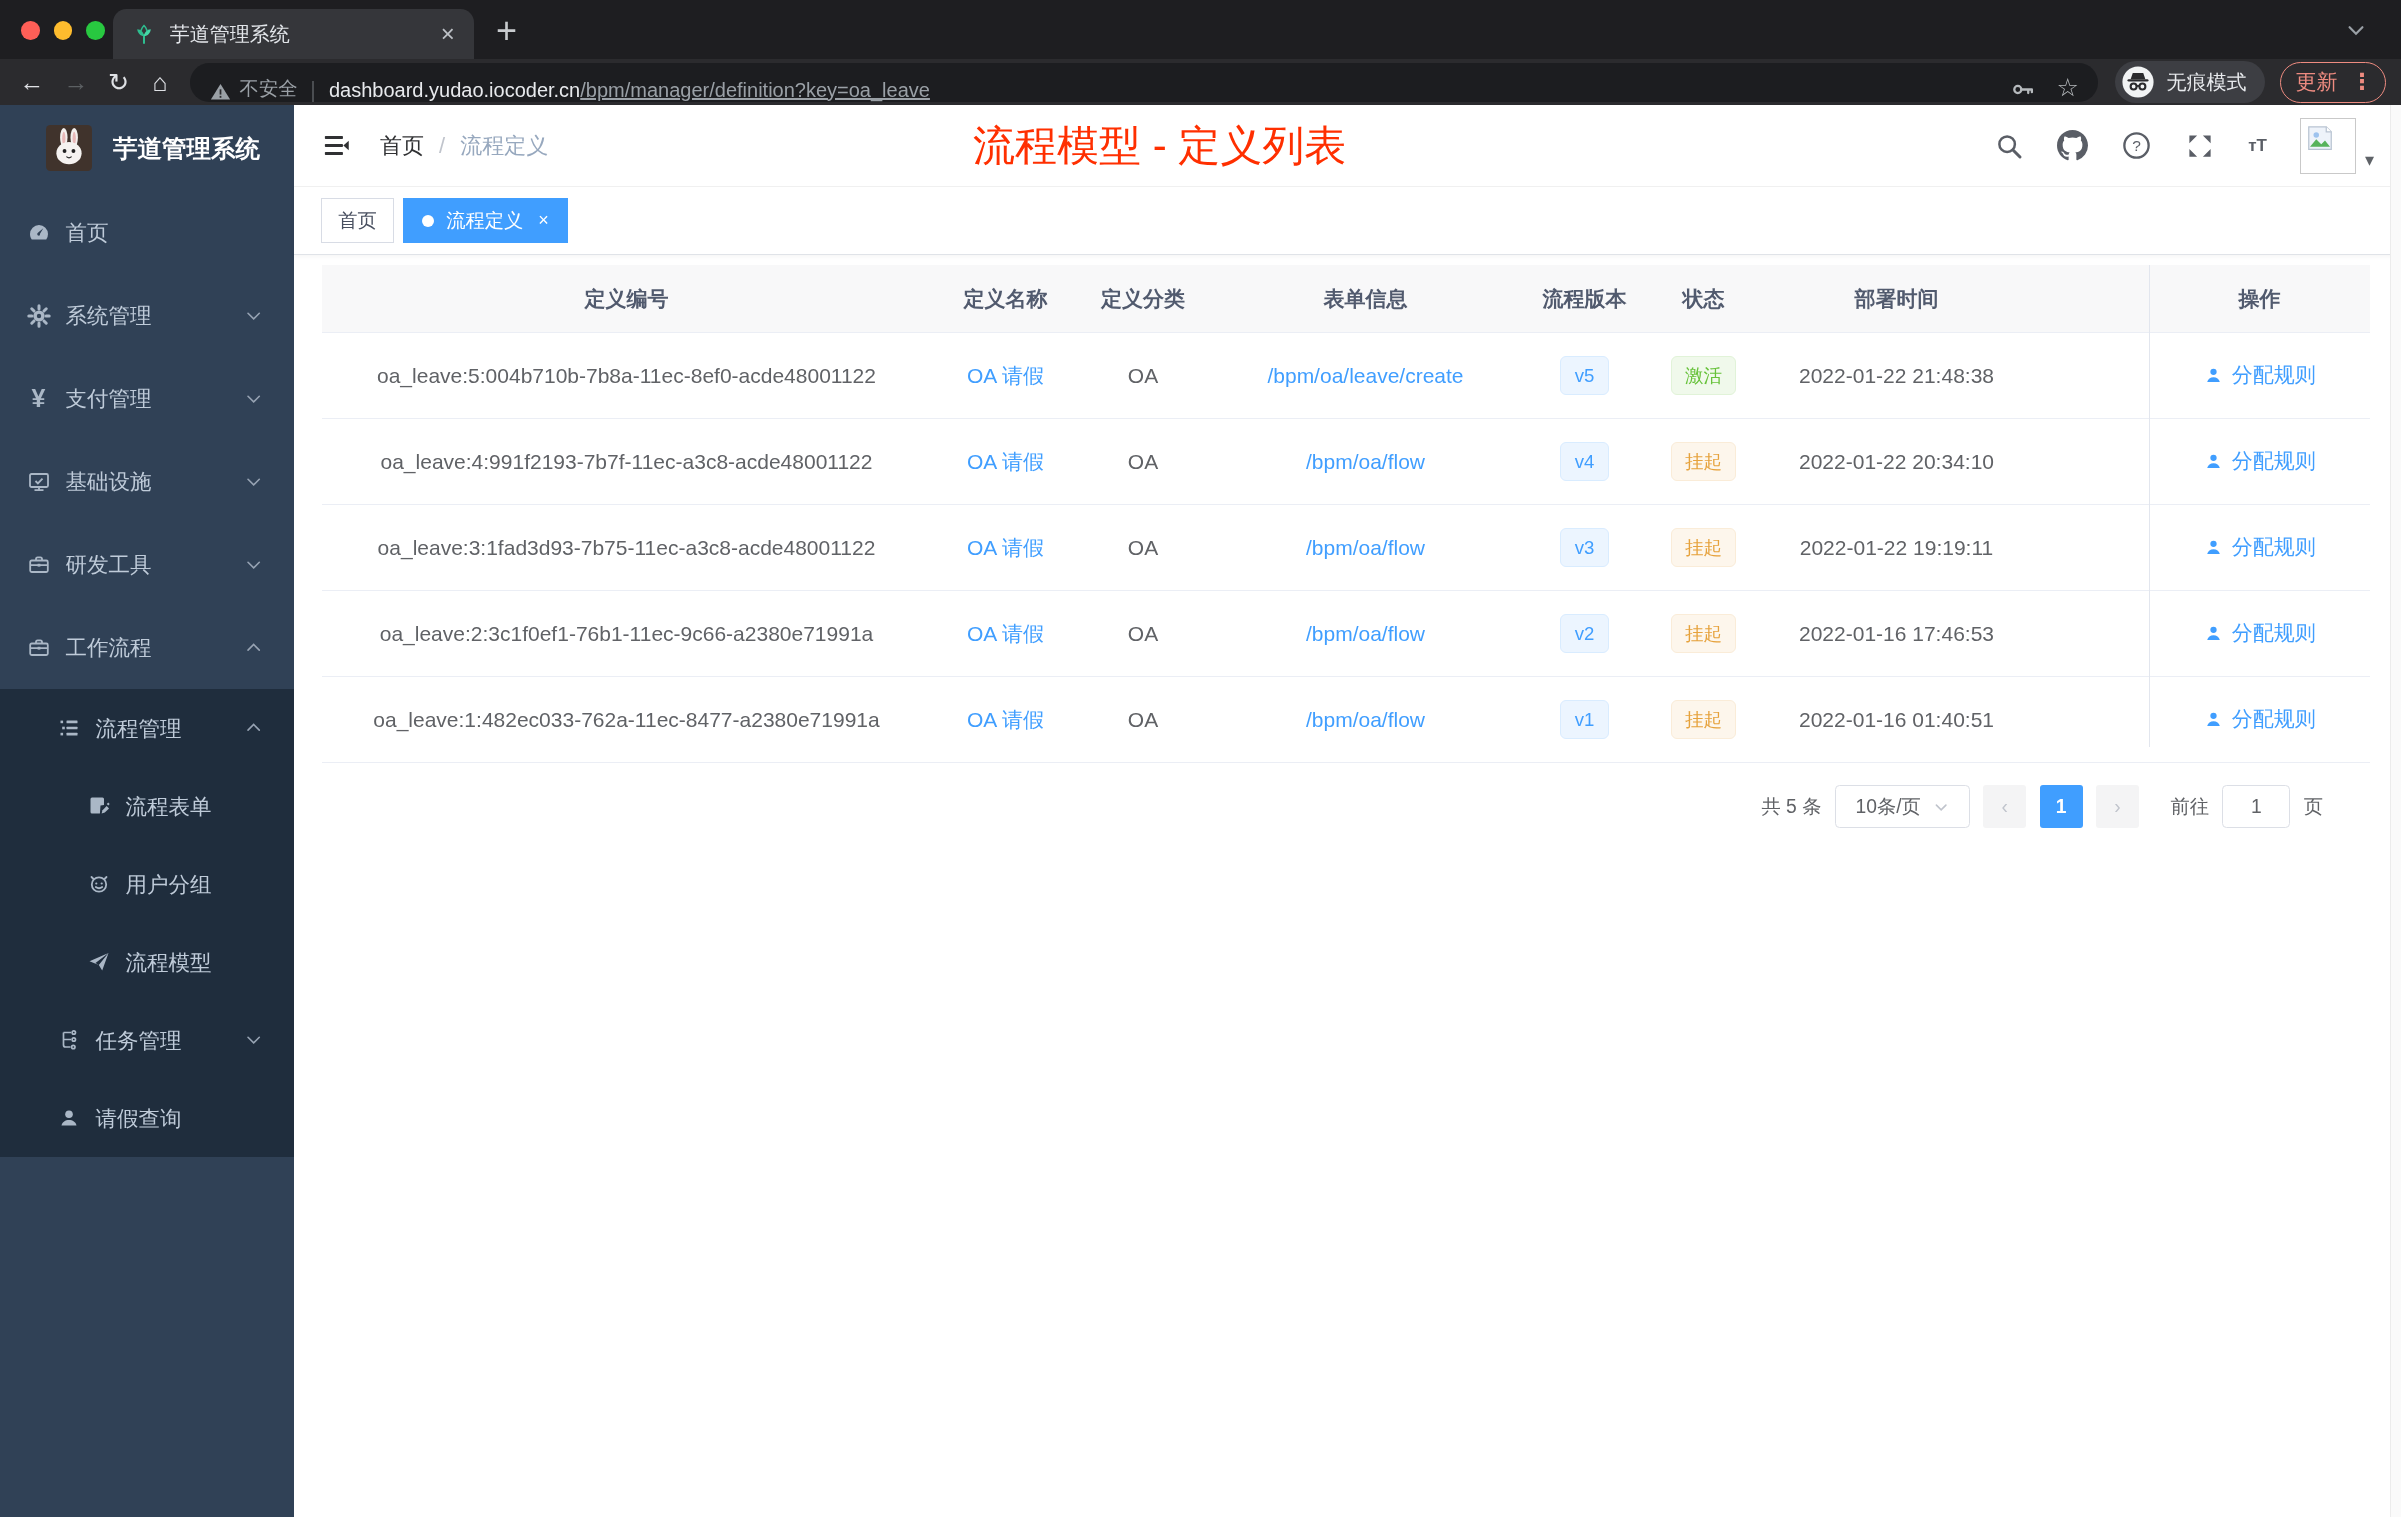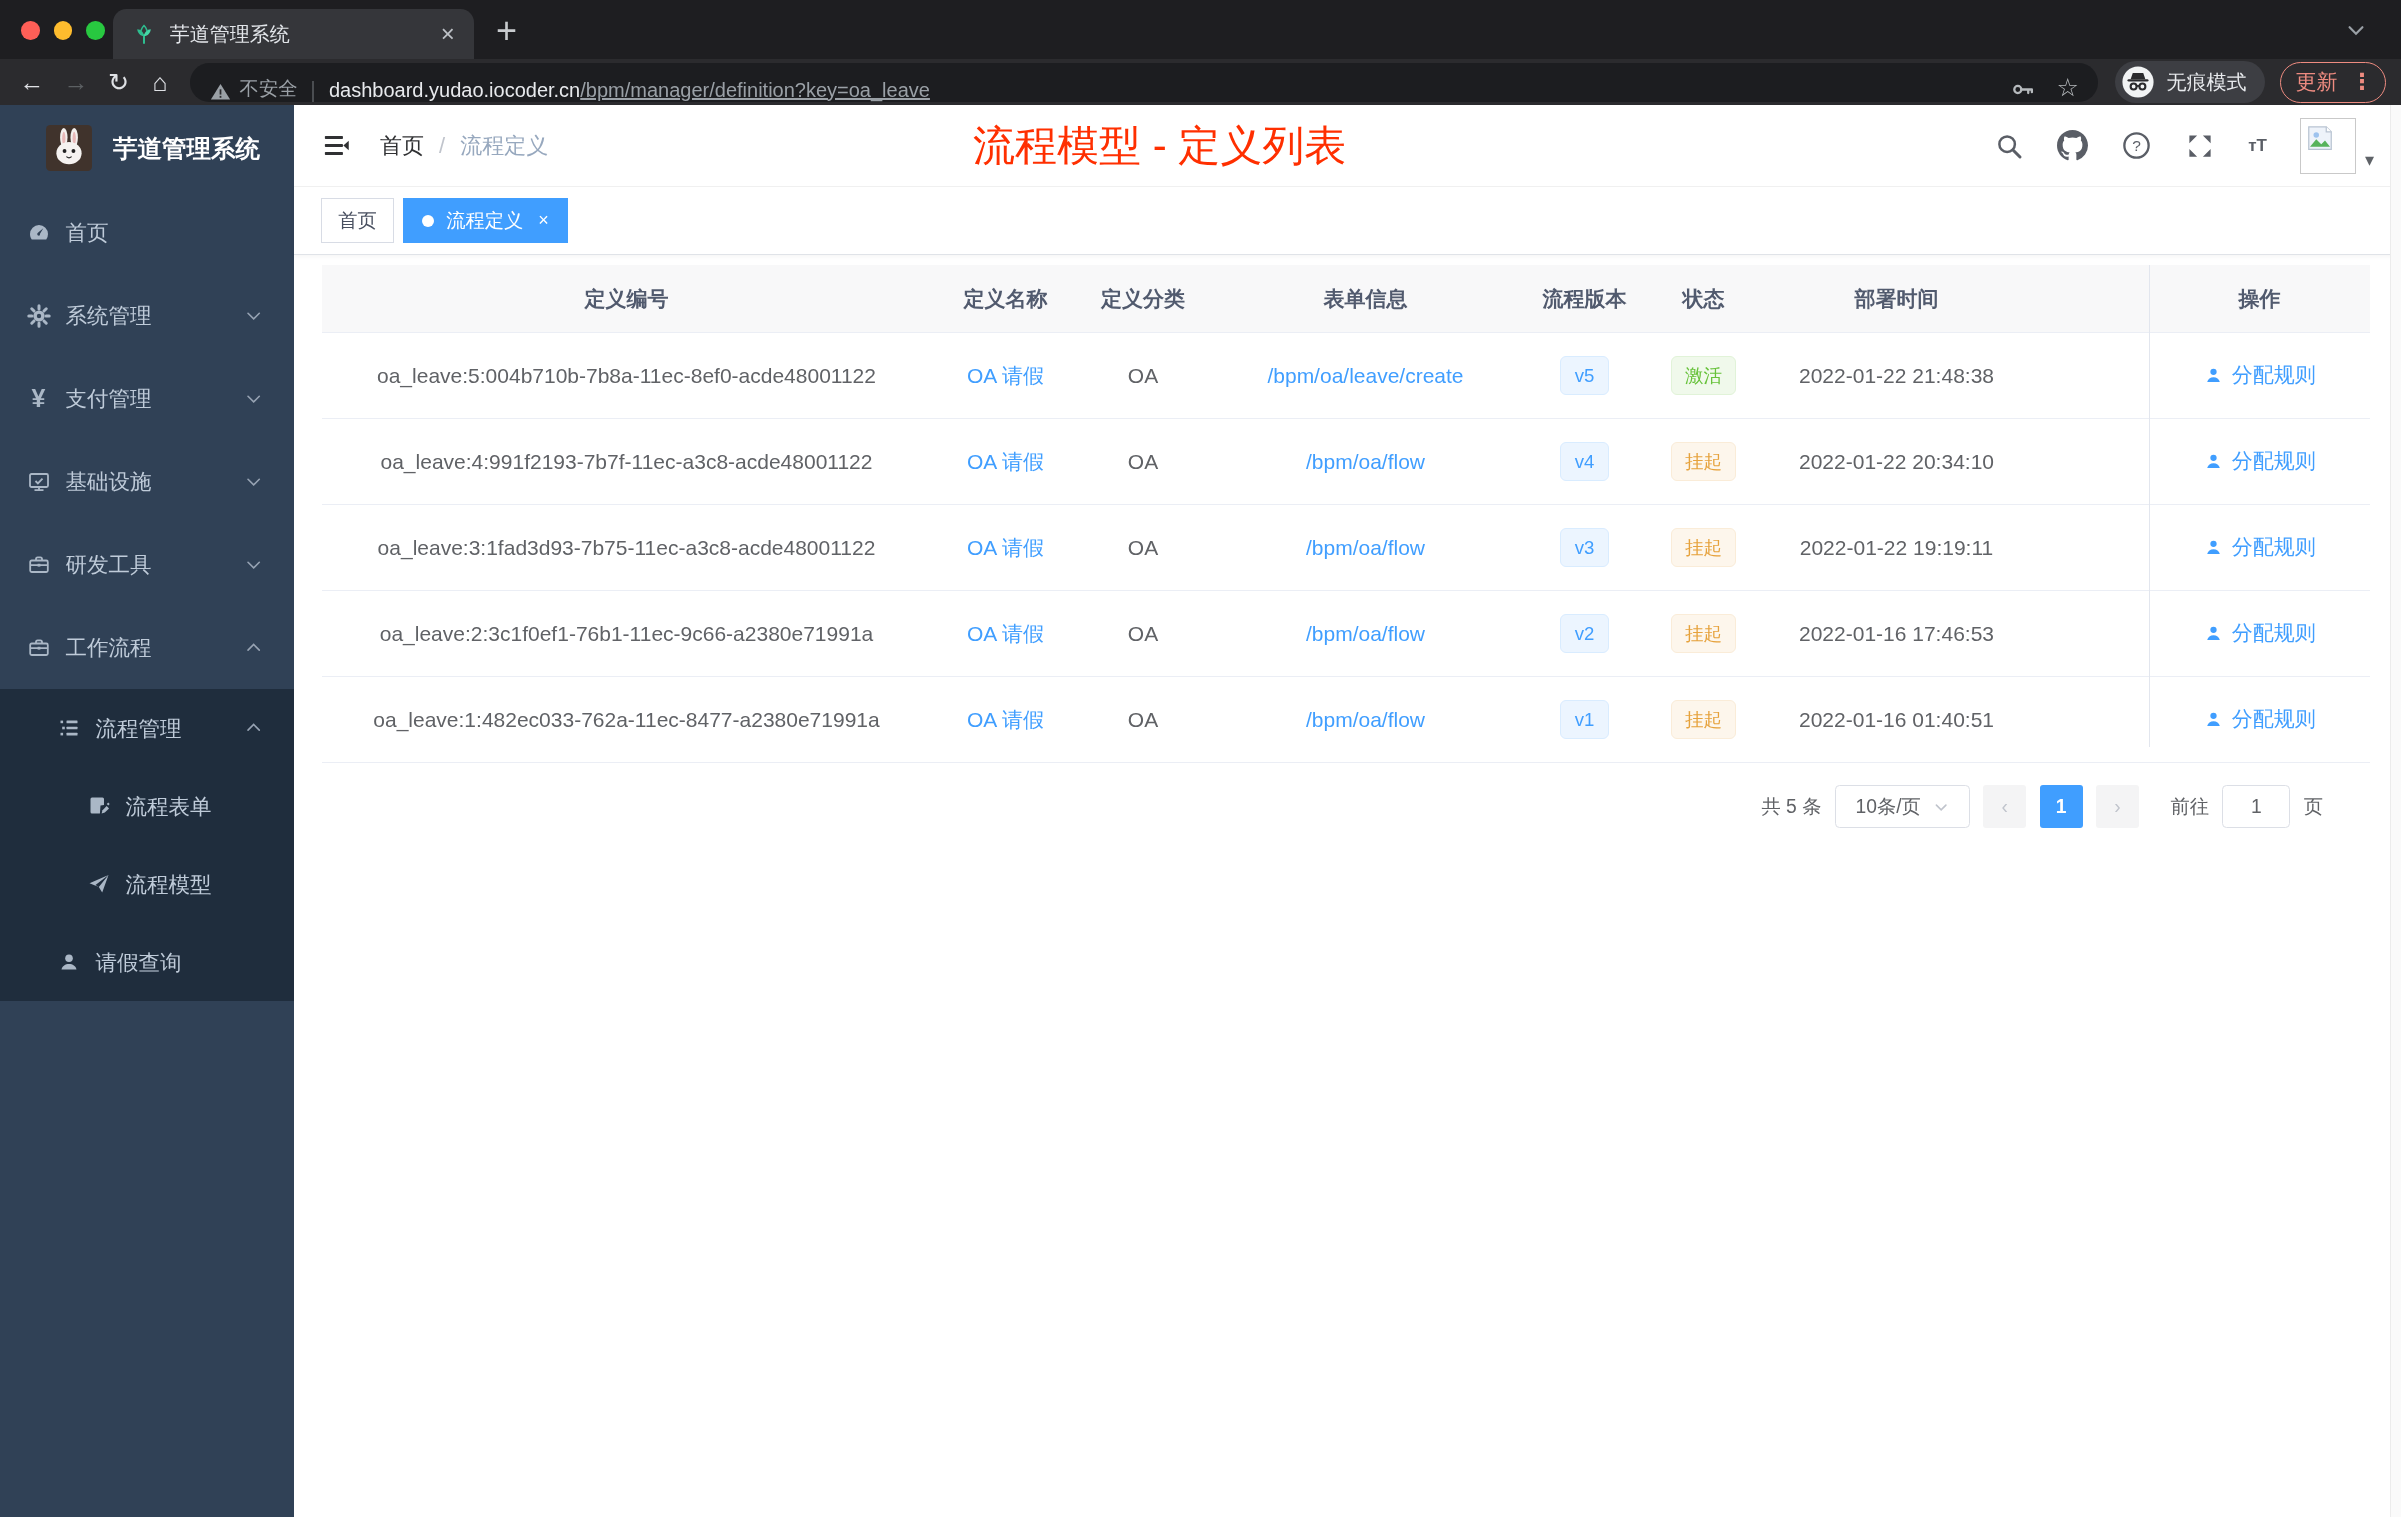--- a/index.html
+++ b/index.html
@@ -292,25 +292,53 @@
               <svg width="24" height="24" viewBox="0 0 24 24" fill="currentColor">
                 <path d="M5 3.5h10.5A1.5 1.5 0 0 1 17 5v6l-3.5.4-.6 8.1H5A1.5 1.5 0 0 1 3.5 18V5A1.5 1.5 0 0 1 5 3.5z"></path>
                 <path d="M14.6 19.5l.9-3.2 4.2-4.2 2.3 2.3-4.2 4.2z"></path>
                 <path d="M20.5 9.3l1.5 1.5" stroke="currentColor" stroke-width="2"></path>
               </svg>
             </span>
             <span class="mi-label">流程表单</span>
           </div>
           <div class="menu-item lvl3 dark">
             <span class="mi-icon">
+              <svg width="24" height="24" viewBox="0 0 24 24" fill="none" stroke="currentColor" stroke-width="1.8">
+                <circle cx="12" cy="12.5" r="7.2"></circle>
+                <path d="M6.5 7l-2-2M17.5 7l2-2" stroke-linecap="round"></path>
+                <circle cx="9.3" cy="11.5" r="1.1" fill="currentColor" stroke="none"></circle>
+                <circle cx="14.7" cy="11.5" r="1.1" fill="currentColor" stroke="none"></circle>
+                <path d="M8.8 15c1.8 1.4 4.6 1.4 6.4 0" stroke-linecap="round"></path>
+              </svg>
+            </span>
+            <span class="mi-label">用户分组</span>
+          </div>
+          <div class="menu-item lvl3 dark">
+            <span class="mi-icon">
               <svg width="24" height="24" viewBox="0 0 24 24" fill="currentColor">
                 <path d="M2.5 11.2L21.5 3l-6.3 17.5-3.4-5.6zM11.8 14.9l9.7-11.9-13 10z"></path>
               </svg>
             </span>
             <span class="mi-label">流程模型</span>
+          </div>
+          <div class="menu-item lvl2 dark">
+            <span class="mi-icon">
+              <svg width="24" height="24" viewBox="0 0 24 24" fill="none" stroke="currentColor" stroke-width="1.7">
+                <path d="M6.5 4.5h7.5M6.5 4.5v12.5a2 2 0 0 0 2 2h5M6.5 11.5h7.5"></path>
+                <circle cx="16.8" cy="4.5" r="1.7"></circle>
+                <circle cx="16.8" cy="11.5" r="1.7"></circle>
+                <circle cx="16.3" cy="19" r="1.7"></circle>
+              </svg>
+            </span>
+            <span class="mi-label">任务管理</span>
+            <span class="mi-chevron">
+              <svg width="19.3" height="19.3" viewBox="0 0 24 24">
+                <path d="M5 9l7 7 7-7" fill="none" stroke="currentColor" stroke-width="2" stroke-linecap="round"></path>
+              </svg>
+            </span>
           </div>
           <div class="menu-item lvl2 dark">
             <span class="mi-icon">
               <svg width="24" height="24" viewBox="0 0 24 24" fill="currentColor">
                 <circle cx="12" cy="8.2" r="3.8"></circle>
                 <path d="M4.5 19.5c.8-3.8 3.8-5.6 7.5-5.6s6.7 1.8 7.5 5.6z"></path>
               </svg>
             </span>
             <span class="mi-label">请假查询</span>
           </div>

